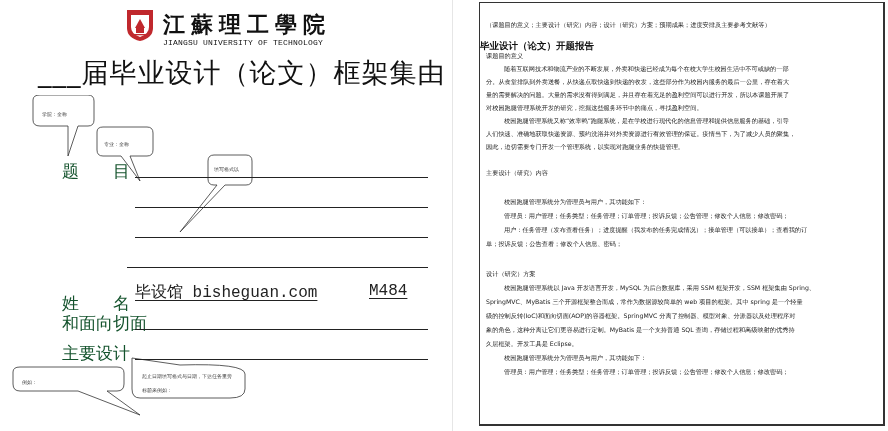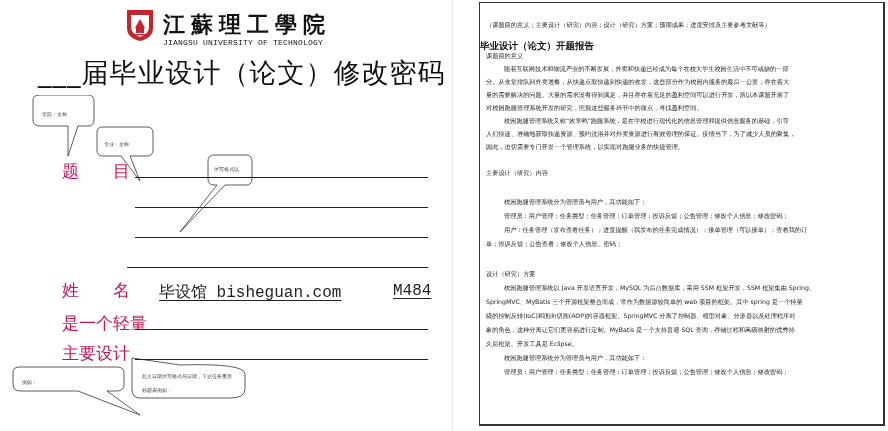--- a/index.html
+++ b/index.html
@@ -11,23 +11,23 @@
   #left-page { position:absolute; left:0; top:0; width:450px; height:431px; background:#fff; }
   .logo-row { position:absolute; left:125px; top:8px; height:40px; }
   .seal { position:absolute; left:0; top:0; width:30px; height:34px; }
   .uni-cn { position:absolute; left:38px; top:2px; font-size:22px; letter-spacing:6px; font-weight:bold;
             font-family:"DejaVu Serif", serif; white-space:nowrap; color:#111; }
   .uni-en { position:absolute; left:38px; top:30px; font-size:8px; font-family:Liberation Mono, monospace;
             white-space:nowrap; letter-spacing:0.2px; color:#111; }
   .big-title { position:absolute; left:38px; top:55px; font-size:27px; font-family:"DejaVu Sans", sans-serif;
                white-space:nowrap; color:#111; letter-spacing:1px; }
 
-  .form-label { position:absolute; font-size:17px; color:#be185d; font-family:"DejaVu Serif", serif; white-space:nowrap; }
+  .form-label { position:absolute; font-size:17px; color:#14532d; font-family:"DejaVu Serif", serif; white-space:nowrap; }
   .form-line { position:absolute; height:0; border-top:1.3px solid #222; }
-  .form-value { position:absolute; font-size:16px; color:#222; font-family:"Liberation Mono", monospace; white-space:nowrap;margin-left:24px; }
+  .form-value { position:absolute; font-size:16px; color:#222; font-family:"Liberation Mono", monospace; white-space:nowrap; }
   .ul { text-decoration:underline; text-underline-offset:3px; }
 
   .bubble-text { font-family:"DejaVu Sans", sans-serif; font-size:5px; color:#444; white-space:nowrap; }
 
   
   #right-page { position:absolute; left:479px; top:2px; width:406px; height:424px; border:1px solid #333;
                 border-right-width:2px; border-bottom-width:2px; background:#fff; box-sizing:border-box; }
   .rp-title { position:absolute; left:0; width:100%; top:1px; text-align:left; font-size:9.5px; font-weight:bold;
               font-family:"DejaVu Sans", sans-serif;margin-top:36px; }
   .rp-line { position:absolute; left:6px; right:6px; font-size:6.2px; font-family:"DejaVu Sans", sans-serif;
@@ -44,21 +44,21 @@
       <path d="M2 2 H28 V20 Q28 30 15 33 Q2 30 2 20 Z" fill="#c0282d"></path>
       <path d="M6 7 H24 V19 Q24 26 15 29 Q6 26 6 19 Z" fill="#fff"></path>
       <path d="M10 20 L15 11 L20 20 Z" fill="#c0282d"></path>
       <rect x="11" y="20" width="8" height="5" fill="#c0282d"></rect>
       <rect x="7" y="26" width="16" height="1.3" fill="#c0282d"></rect>
     </svg>
     <div class="uni-cn">江蘇理工學院</div>
     <div class="uni-en">JIANGSU UNIVERSITY OF TECHNOLOGY</div>
   </div>
 
-  <div class="big-title">___届毕业设计（论文）修改密码</div>
+  <div class="big-title">___届毕业设计（论文）框架集由</div>
 
   <svg class="abs" style="left:0;top:95px" width="450" height="336">
     <path d="M 33 5 Q 33 0 40 0 L 88 0 Q 94 0 94 6 L 94 25 Q 94 31 88 31 L 78 31 L 68 61 L 68 31 L 40 31 Q 33 31 33 25 Z" fill="#fff" stroke="#333" stroke-width="0.8"></path>
     <path d="M 97 37 Q 97 32 103 32 L 147 32 Q 153 32 153 38 L 153 55 Q 153 61 147 61 L 130 61 L 140 86 L 121 61 L 103 61 Q 97 61 97 55 Z" fill="#fff" stroke="#333" stroke-width="0.8"></path>
     <path d="M 208 66 Q 208 60 214 60 L 246 60 Q 252 60 252 66 L 252 84 Q 252 90 246 90 L 225 90 L 180 137 L 217 90 L 214 90 Q 208 90 208 84 Z" fill="#fff" stroke="#333" stroke-width="0.8"></path>
     <path d="M 132 263 L 180 270 Q 245 268 245 279 L 245 294 Q 245 303 230 303 L 140 303 Q 132 303 132 294 Z" fill="#fff" stroke="#333" stroke-width="0.8"></path>
     <path d="M 13 277 Q 13 272 20 272 L 117 272 Q 124 272 124 278 L 124 289 Q 124 296 117 296 L 107 296 L 140 320 L 78 296 L 20 296 Q 13 296 13 289 Z" fill="#fff" stroke="#333" stroke-width="0.8"></path>
   </svg>
   <div class="abs bubble-text" style="left:42px;top:111px">学院：全称</div>
   <div class="abs bubble-text" style="left:104px;top:141px">专业：全称</div>
@@ -68,25 +68,25 @@
   <div class="abs bubble-text" style="left:142px;top:387px">标题来例如：</div>
 
   <div class="form-label" style="left:62px;top:160px">题　　目</div>
   <div class="form-line" style="left:135px;top:177px;width:293px"></div>
   <div class="form-line" style="left:135px;top:207px;width:293px"></div>
 
   <div class="form-line" style="left:135px;top:237px;width:293px"></div>
 
   <div class="form-line" style="left:127px;top:267px;width:301px"></div>
 
-  <div class="form-label" style="left:62px;top:279px">姓　　名</div>
+  <div class="form-label" style="left:62px;top:292px">姓　　名</div>
   <div class="form-value ul" style="left:135px;top:282px">毕设馆 bisheguan.com</div>
   <div class="form-value ul" style="left:369px;top:282px">M484</div>
 
-  <div class="form-label" style="left:62px;top:312px">是一个轻量</div>
+  <div class="form-label" style="left:62px;top:312px">和面向切面</div>
   <div class="form-line" style="left:135px;top:329px;width:293px"></div>
 
   <div class="form-label" style="left:62px;top:342px">主要设计</div>
   <div class="form-line" style="left:135px;top:359px;width:293px"></div>
 </div>
 
 <div class="page-edge"></div>
 
 <div id="right-page">
   <div class="rp-title">毕业设计（论文）开题报告</div>

